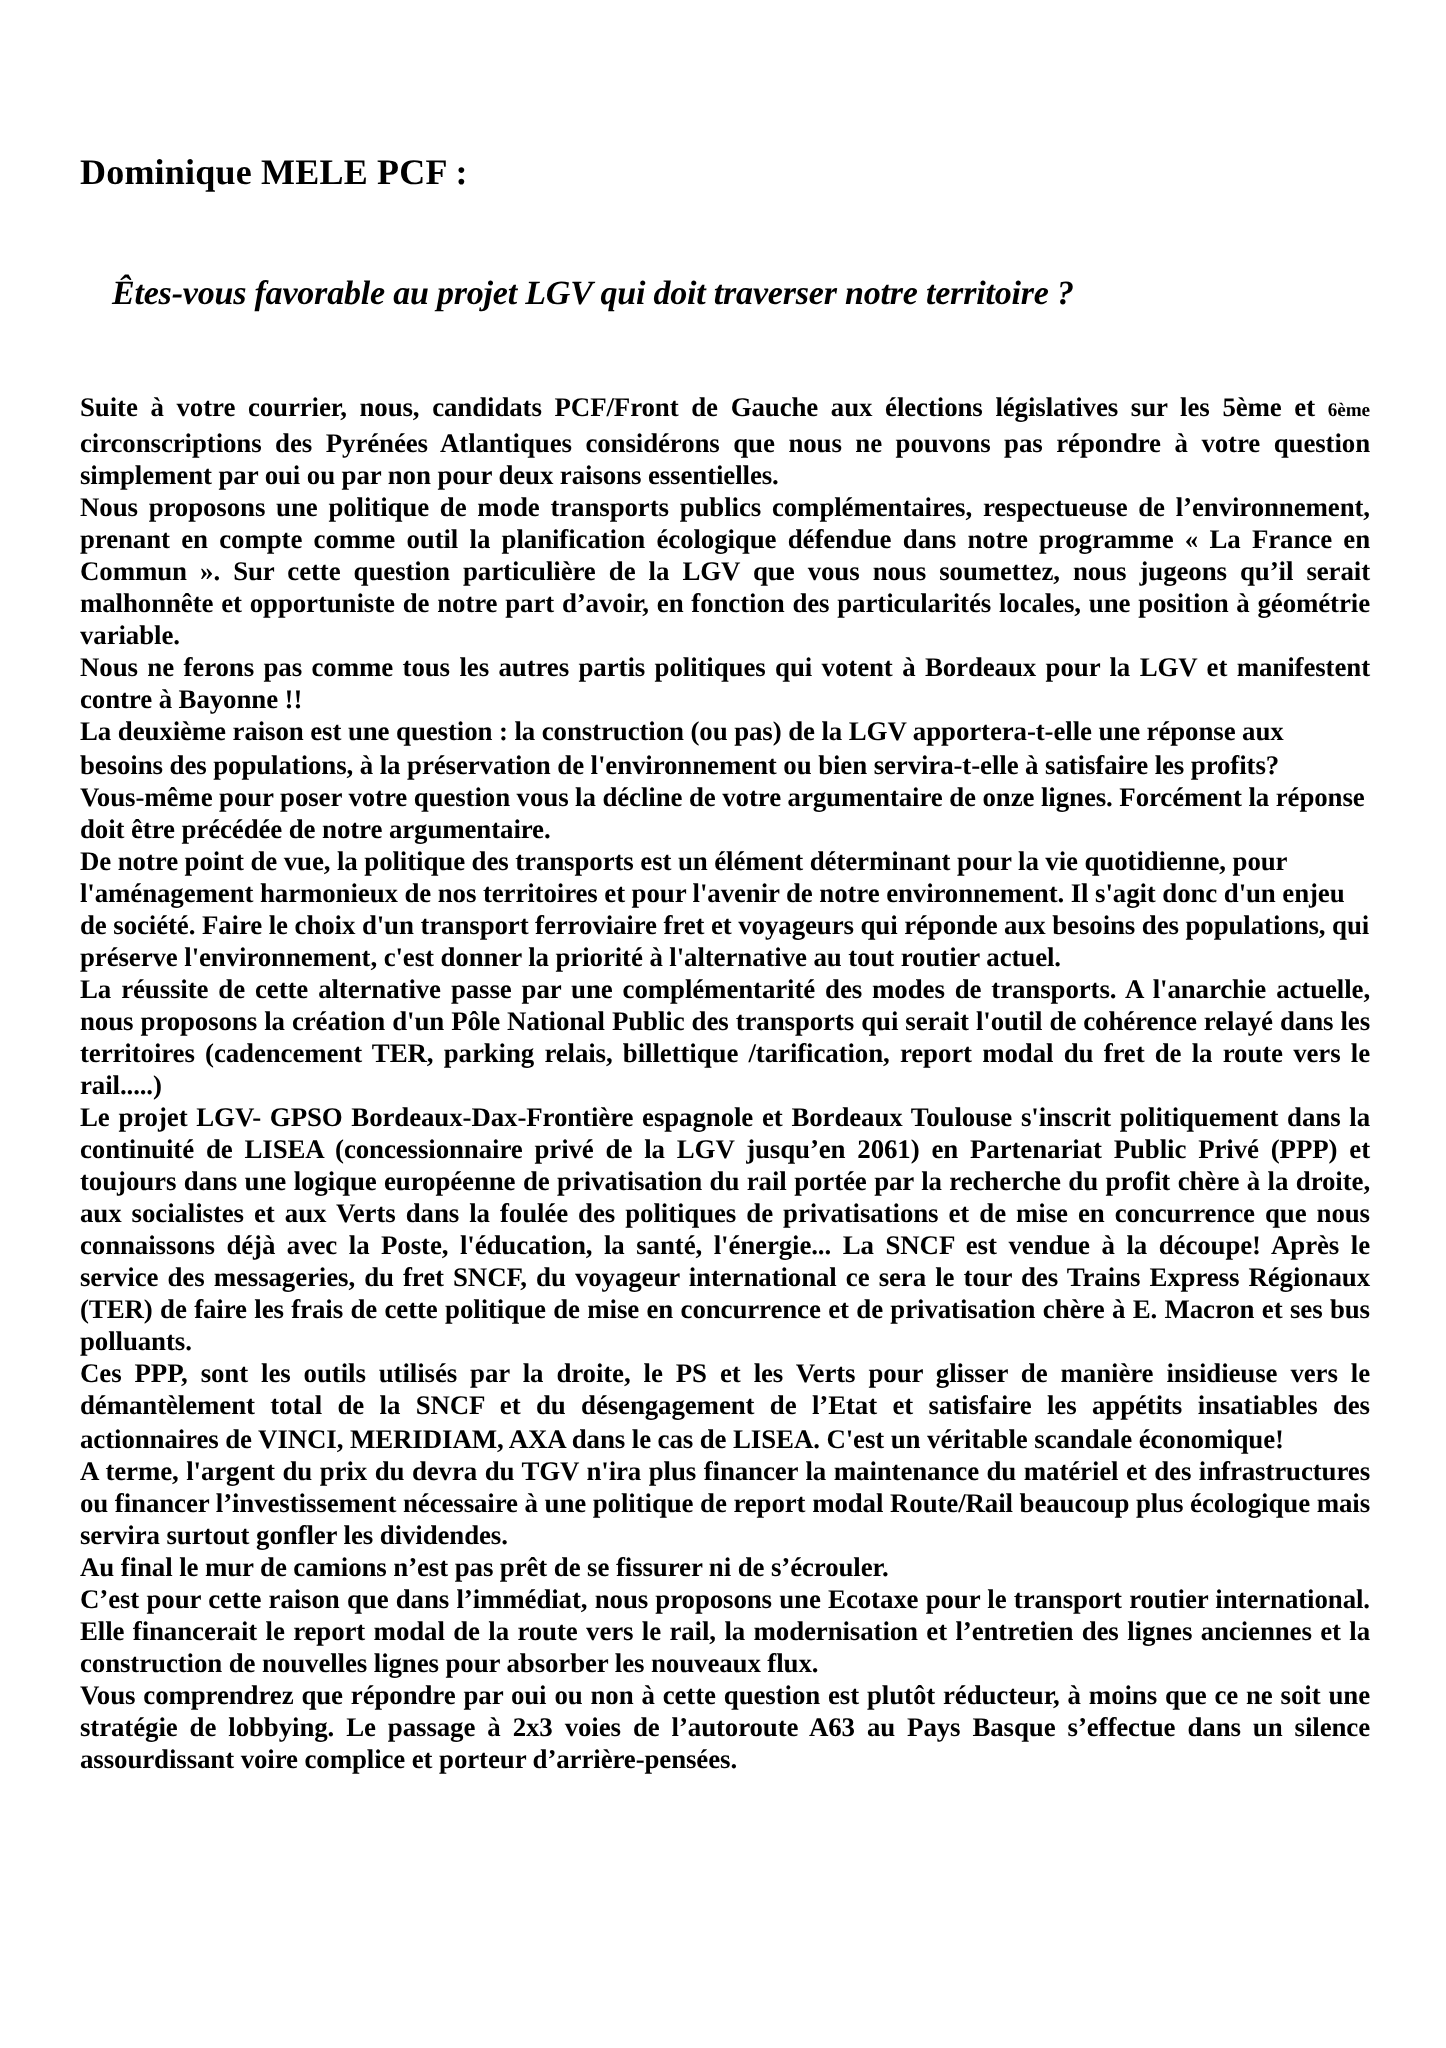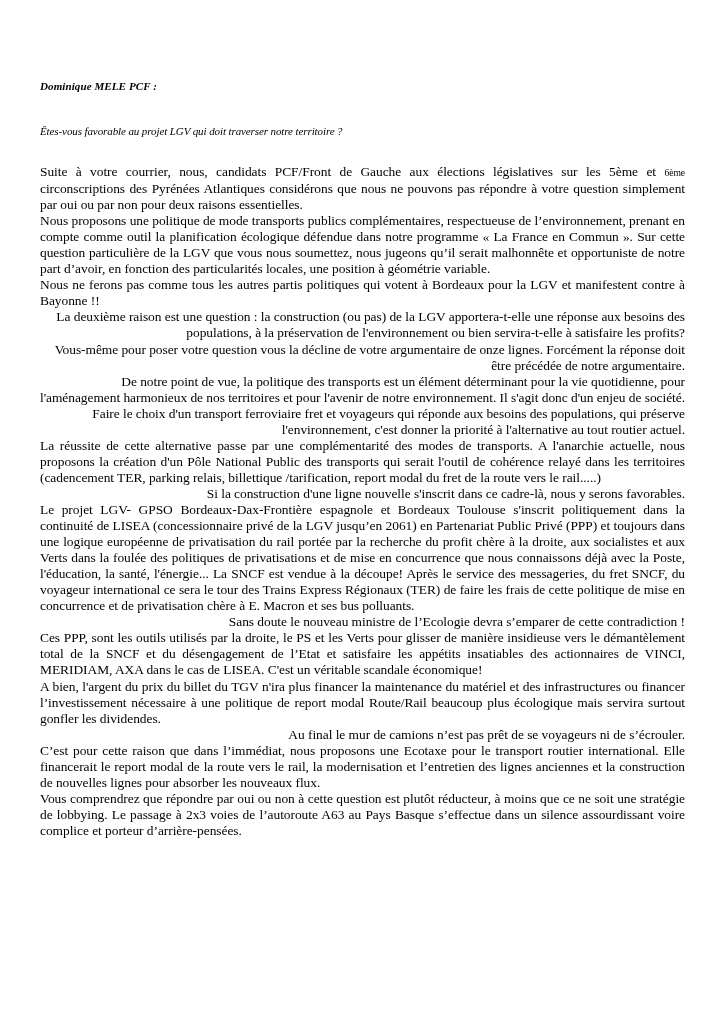--- a/index.html
+++ b/index.html
@@ -21,52 +21,51 @@
     box-sizing: border-box;
   }
   .content {
     position: absolute;
     left: 40px;
     top: 0;
     width: 645px;
   }
   .doc-title {
     font-weight: bold;
-    font-size: 11px;
+    font-size: 18px;
     line-height: 16px;
     margin: 0;
     padding-top: 78px;
     letter-spacing: 0.1px;
-    font-style: italic;
   }
   .question-line {
     font-style: italic;
-    font-weight: normal;
-    font-size: 11px;
+    font-weight: bold;
+    font-size: 17px;
     line-height: 16px;
-    margin: 0;
+    margin: 16px;
     padding-top: 29px;
     letter-spacing: -0.1px;
   }
   .body-block {
     padding-top: 25px;
   }
   p.para {
-    font-weight: normal;
+    font-weight: bold;
     font-size: 13.45px;
     line-height: 16.05px;
     margin: 0;
     text-align: justify;
     text-justify: inter-word;
     letter-spacing: -0.05px;
     word-spacing: 0px;
     hyphens: none;
   }
   p.para.noj {
-    text-align: right;
+    text-align: left;
   }
   
   .smallsup {
     font-size: 9.6px;
   }
 </style>
 </head>
 <body>
 
 <div class="page">
@@ -87,31 +86,29 @@
 
       <p class="para noj">La deuxième raison est une question : la construction (ou pas) de la LGV apportera-t-elle une réponse aux besoins des populations, à la préservation de l'environnement ou bien servira-t-elle à satisfaire les profits?</p>
 
       <p class="para noj">Vous-même pour poser votre question vous la décline de votre argumentaire de onze lignes. Forcément la réponse doit être précédée de notre argumentaire.</p>
 
       <p class="para noj">De notre point de vue, la politique des transports est un élément déterminant pour la vie quotidienne, pour l'aménagement harmonieux de nos territoires et pour l'avenir de notre environnement. Il s'agit donc d'un enjeu de société. Faire le choix d'un transport ferroviaire fret et voyageurs qui réponde aux besoins des populations, qui préserve l'environnement, c'est donner la priorité à l'alternative au tout routier actuel.</p>
 
       <p class="para">La réussite de cette alternative passe par une complémentarité des modes de transports. A l'anarchie actuelle, nous proposons la création d'un Pôle National Public des transports qui serait l'outil de cohérence relayé dans les territoires (cadencement TER, parking relais, billettique /tarification, report modal du fret de la route vers le rail.....)</p>
 
 
-      <p class="para noj">Si la construction d'une ligne nouvelle s'inscrit dans ce cadre-là, nous y serons favorables.</p>
 
       <p class="para">Le projet LGV- GPSO Bordeaux-Dax-Frontière espagnole et Bordeaux Toulouse s'inscrit politiquement dans la continuité de LISEA (concessionnaire privé de la LGV jusqu’en 2061) en Partenariat Public Privé (PPP) et toujours dans une logique européenne de privatisation du rail portée par la recherche du profit chère à la droite, aux socialistes et aux Verts dans la foulée des politiques de privatisations et de mise en concurrence que nous connaissons déjà avec la Poste, l'éducation, la santé, l'énergie... La SNCF est vendue à la découpe! Après le service des messageries, du fret SNCF, du voyageur international ce sera le tour des Trains Express Régionaux (TER) de faire les frais de cette politique de mise en concurrence et de privatisation chère à E. Macron et ses bus polluants.</p>
 
-      <p class="para noj">Sans doute le nouveau ministre de l’Ecologie devra s’emparer de cette contradiction !</p>
 
       <p class="para">Ces PPP, sont les outils utilisés par la droite, le PS et les Verts pour glisser de manière insidieuse vers le démantèlement total de la SNCF et du désengagement de l’Etat et satisfaire les appétits insatiables des actionnaires de VINCI, MERIDIAM, AXA dans le cas de LISEA. C'est un véritable scandale économique!</p>
 
-      <p class="para">A bien, l'argent du prix du billet du TGV n'ira plus financer la maintenance du matériel et des infrastructures ou financer l’investissement nécessaire à une politique de report modal Route/Rail beaucoup plus écologique mais servira surtout gonfler les dividendes.</p>
+      <p class="para">A terme, l'argent du prix du devra du TGV n'ira plus financer la maintenance du matériel et des infrastructures ou financer l’investissement nécessaire à une politique de report modal Route/Rail beaucoup plus écologique mais servira surtout gonfler les dividendes.</p>
 
-      <p class="para noj">Au final le mur de camions n’est pas prêt de se voyageurs ni de s’écrouler.</p>
+      <p class="para noj">Au final le mur de camions n’est pas prêt de se fissurer ni de s’écrouler.</p>
 
 
       <p class="para">C’est pour cette raison que dans l’immédiat, nous proposons une Ecotaxe pour le transport routier international. Elle financerait le report modal de la route vers le rail, la modernisation et l’entretien des lignes anciennes et la construction de nouvelles lignes pour absorber les nouveaux flux.</p>
 
       <p class="para">Vous comprendrez que répondre par oui ou non à cette question est plutôt réducteur, à moins que ce ne soit une stratégie de lobbying. Le passage à 2x3 voies de l’autoroute A63 au Pays Basque s’effectue dans un silence assourdissant voire complice et porteur d’arrière-pensées.</p>
 
     </div>
   </div>
 </div>
 

